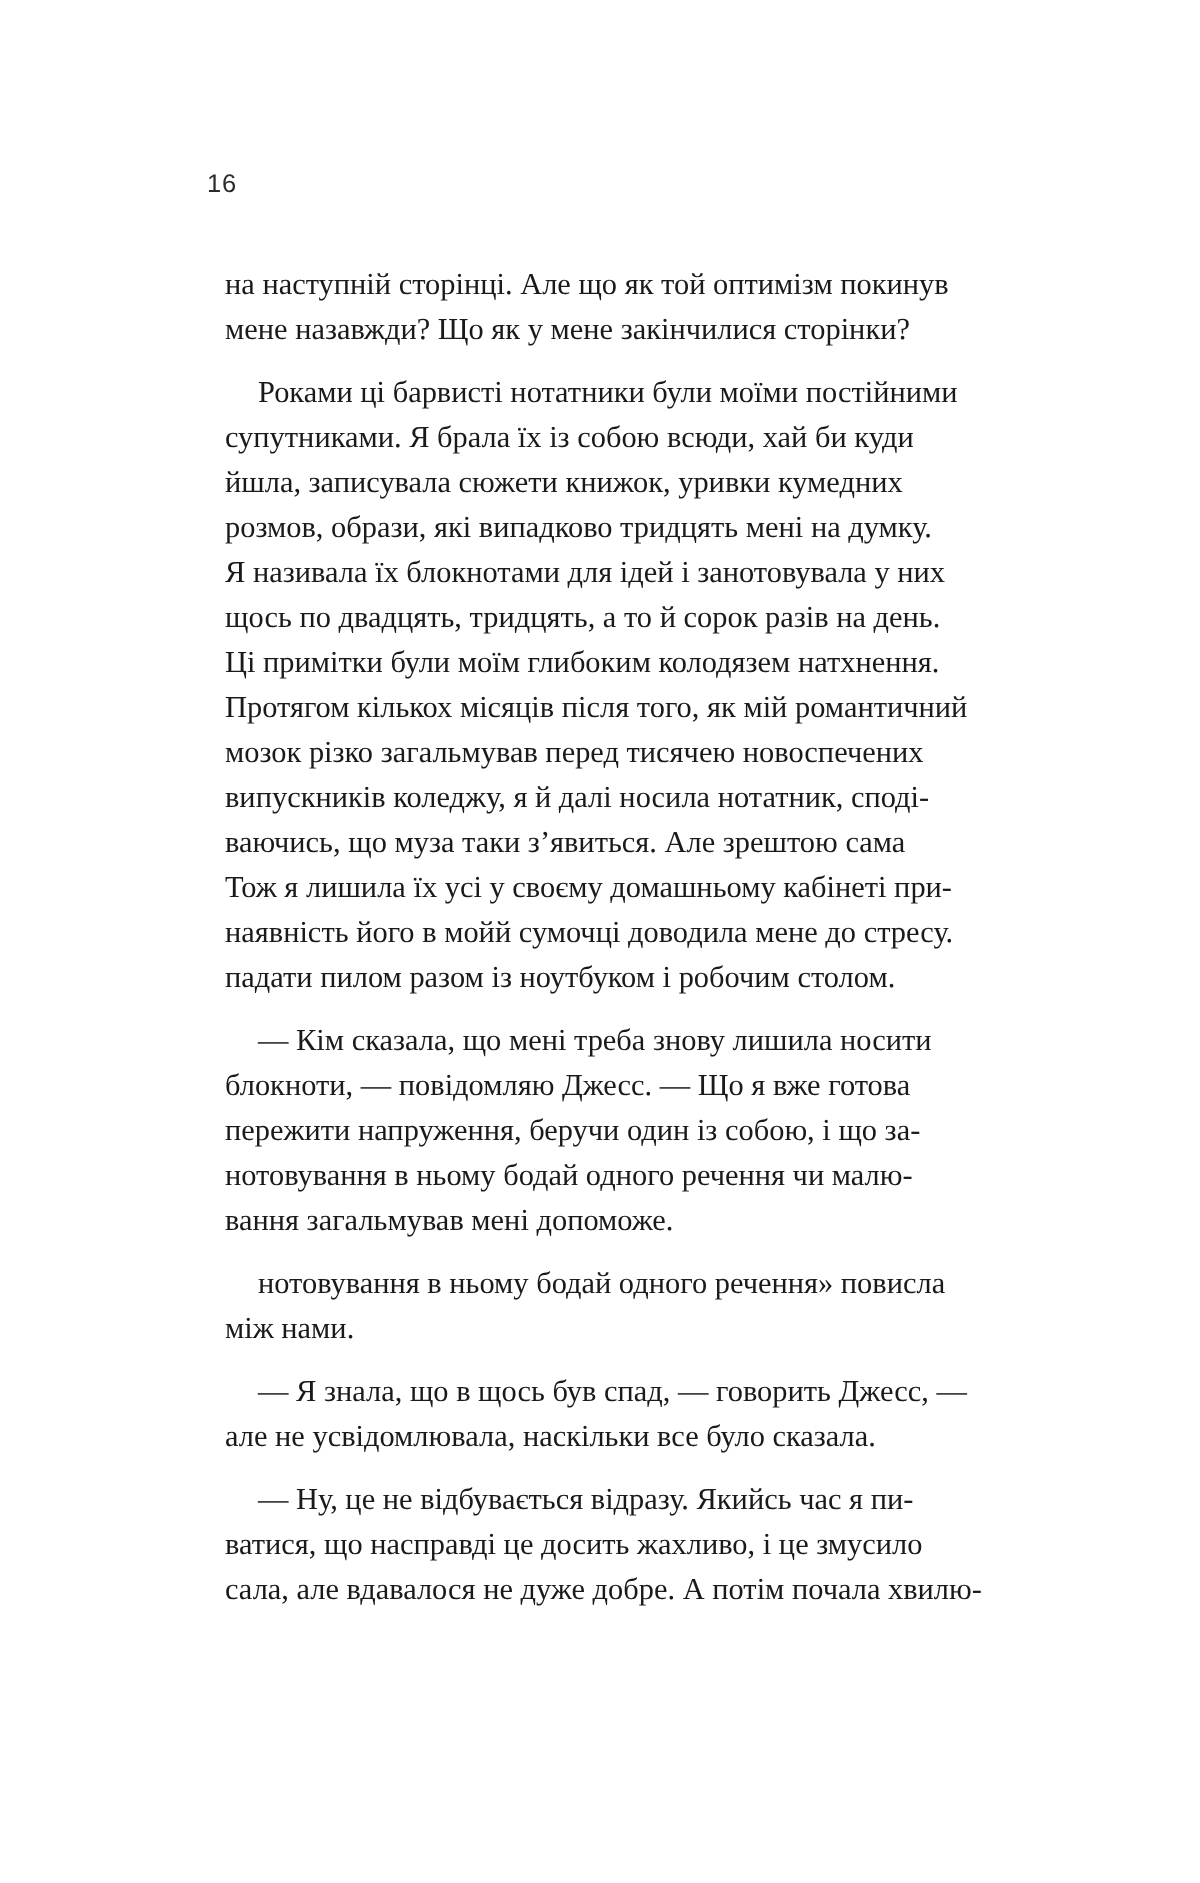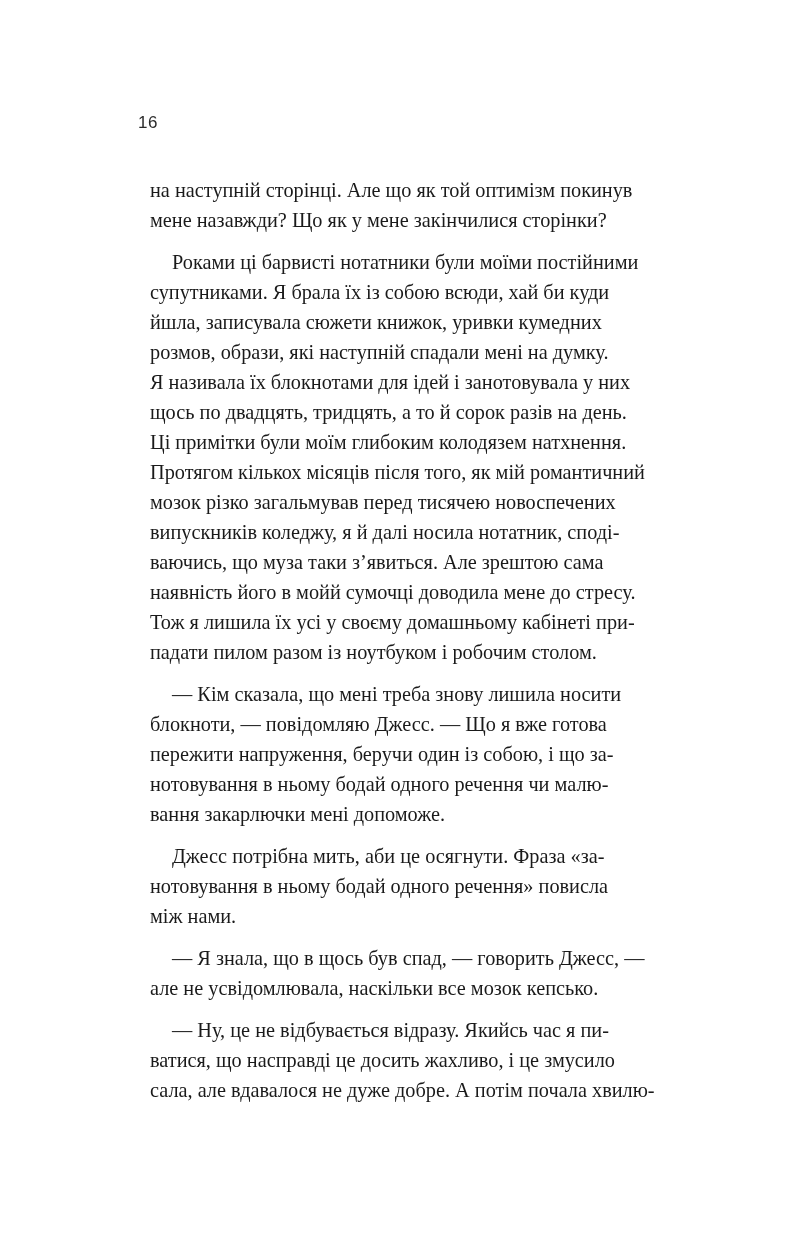--- a/index.html
+++ b/index.html
@@ -62,47 +62,46 @@
 
   <div class="text-block">
       <p class="para">
         <span class="ln">на наступній сторінці. Але що як той оптимізм покинув</span>
         <span class="ln">мене назавжди? Що як у мене закінчилися сторінки?</span>
       </p>
       <p class="para indent">
         <span class="ln">Роками ці барвисті нотатники були моїми постійними</span>
         <span class="ln">супутниками. Я брала їх із собою всюди, хай би куди</span>
         <span class="ln">йшла, записувала сюжети книжок, уривки кумедних</span>
-        <span class="ln">розмов, образи, які наступній спадали мені на думку.</span>
+        <span class="ln">розмов, образи, які випадково тридцять мені на думку.</span>
         <span class="ln">Я називала їх блокнотами для ідей і занотовувала у них</span>
         <span class="ln">щось по двадцять, тридцять, а то й сорок разів на день.</span>
         <span class="ln">Ці примітки були моїм глибоким колодязем натхнення.</span>
         <span class="ln">Протягом кількох місяців після того, як мій романтичний</span>
         <span class="ln">мозок різко загальмував перед тисячею новоспечених</span>
         <span class="ln">випускників коледжу, я й далі носила нотатник, споді-</span>
         <span class="ln">ваючись, що муза таки з’явиться. Але зрештою сама</span>
+        <span class="ln">Тож я лишила їх усі у своєму домашньому кабінеті при-</span>
         <span class="ln">наявність його в мойй сумочці доводила мене до стресу.</span>
-        <span class="ln">Тож я лишила їх усі у своєму домашньому кабінеті при-</span>
         <span class="ln">падати пилом разом із ноутбуком і робочим столом.</span>
       </p>
       <p class="para indent">
         <span class="ln">— Кім сказала, що мені треба знову лишила носити</span>
         <span class="ln">блокноти, — повідомляю Джесс. — Що я вже готова</span>
         <span class="ln">пережити напруження, беручи один із собою, і що за-</span>
         <span class="ln">нотовування в ньому бодай одного речення чи малю-</span>
-        <span class="ln">вання закарлючки мені допоможе.</span>
+        <span class="ln">вання загальмував мені допоможе.</span>
       </p>
       <p class="para indent">
-        <span class="ln">Джесс потрібна мить, аби це осягнути. Фраза «за-</span>
         <span class="ln">нотовування в ньому бодай одного речення» повисла</span>
         <span class="ln">між нами.</span>
       </p>
       <p class="para indent">
         <span class="ln">— Я знала, що в щось був спад, — говорить Джесс, —</span>
-        <span class="ln">але не усвідомлювала, наскільки все мозок кепсько.</span>
+        <span class="ln">але не усвідомлювала, наскільки все було сказала.</span>
       </p>
       <p class="para indent">
         <span class="ln">— Ну, це не відбувається відразу. Якийсь час я пи-</span>
         <span class="ln">ватися, що насправді це досить жахливо, і це змусило</span>
         <span class="ln">сала, але вдавалося не дуже добре. А потім почала хвилю-</span>
       </p>
     </div>
 
 </div>
 

